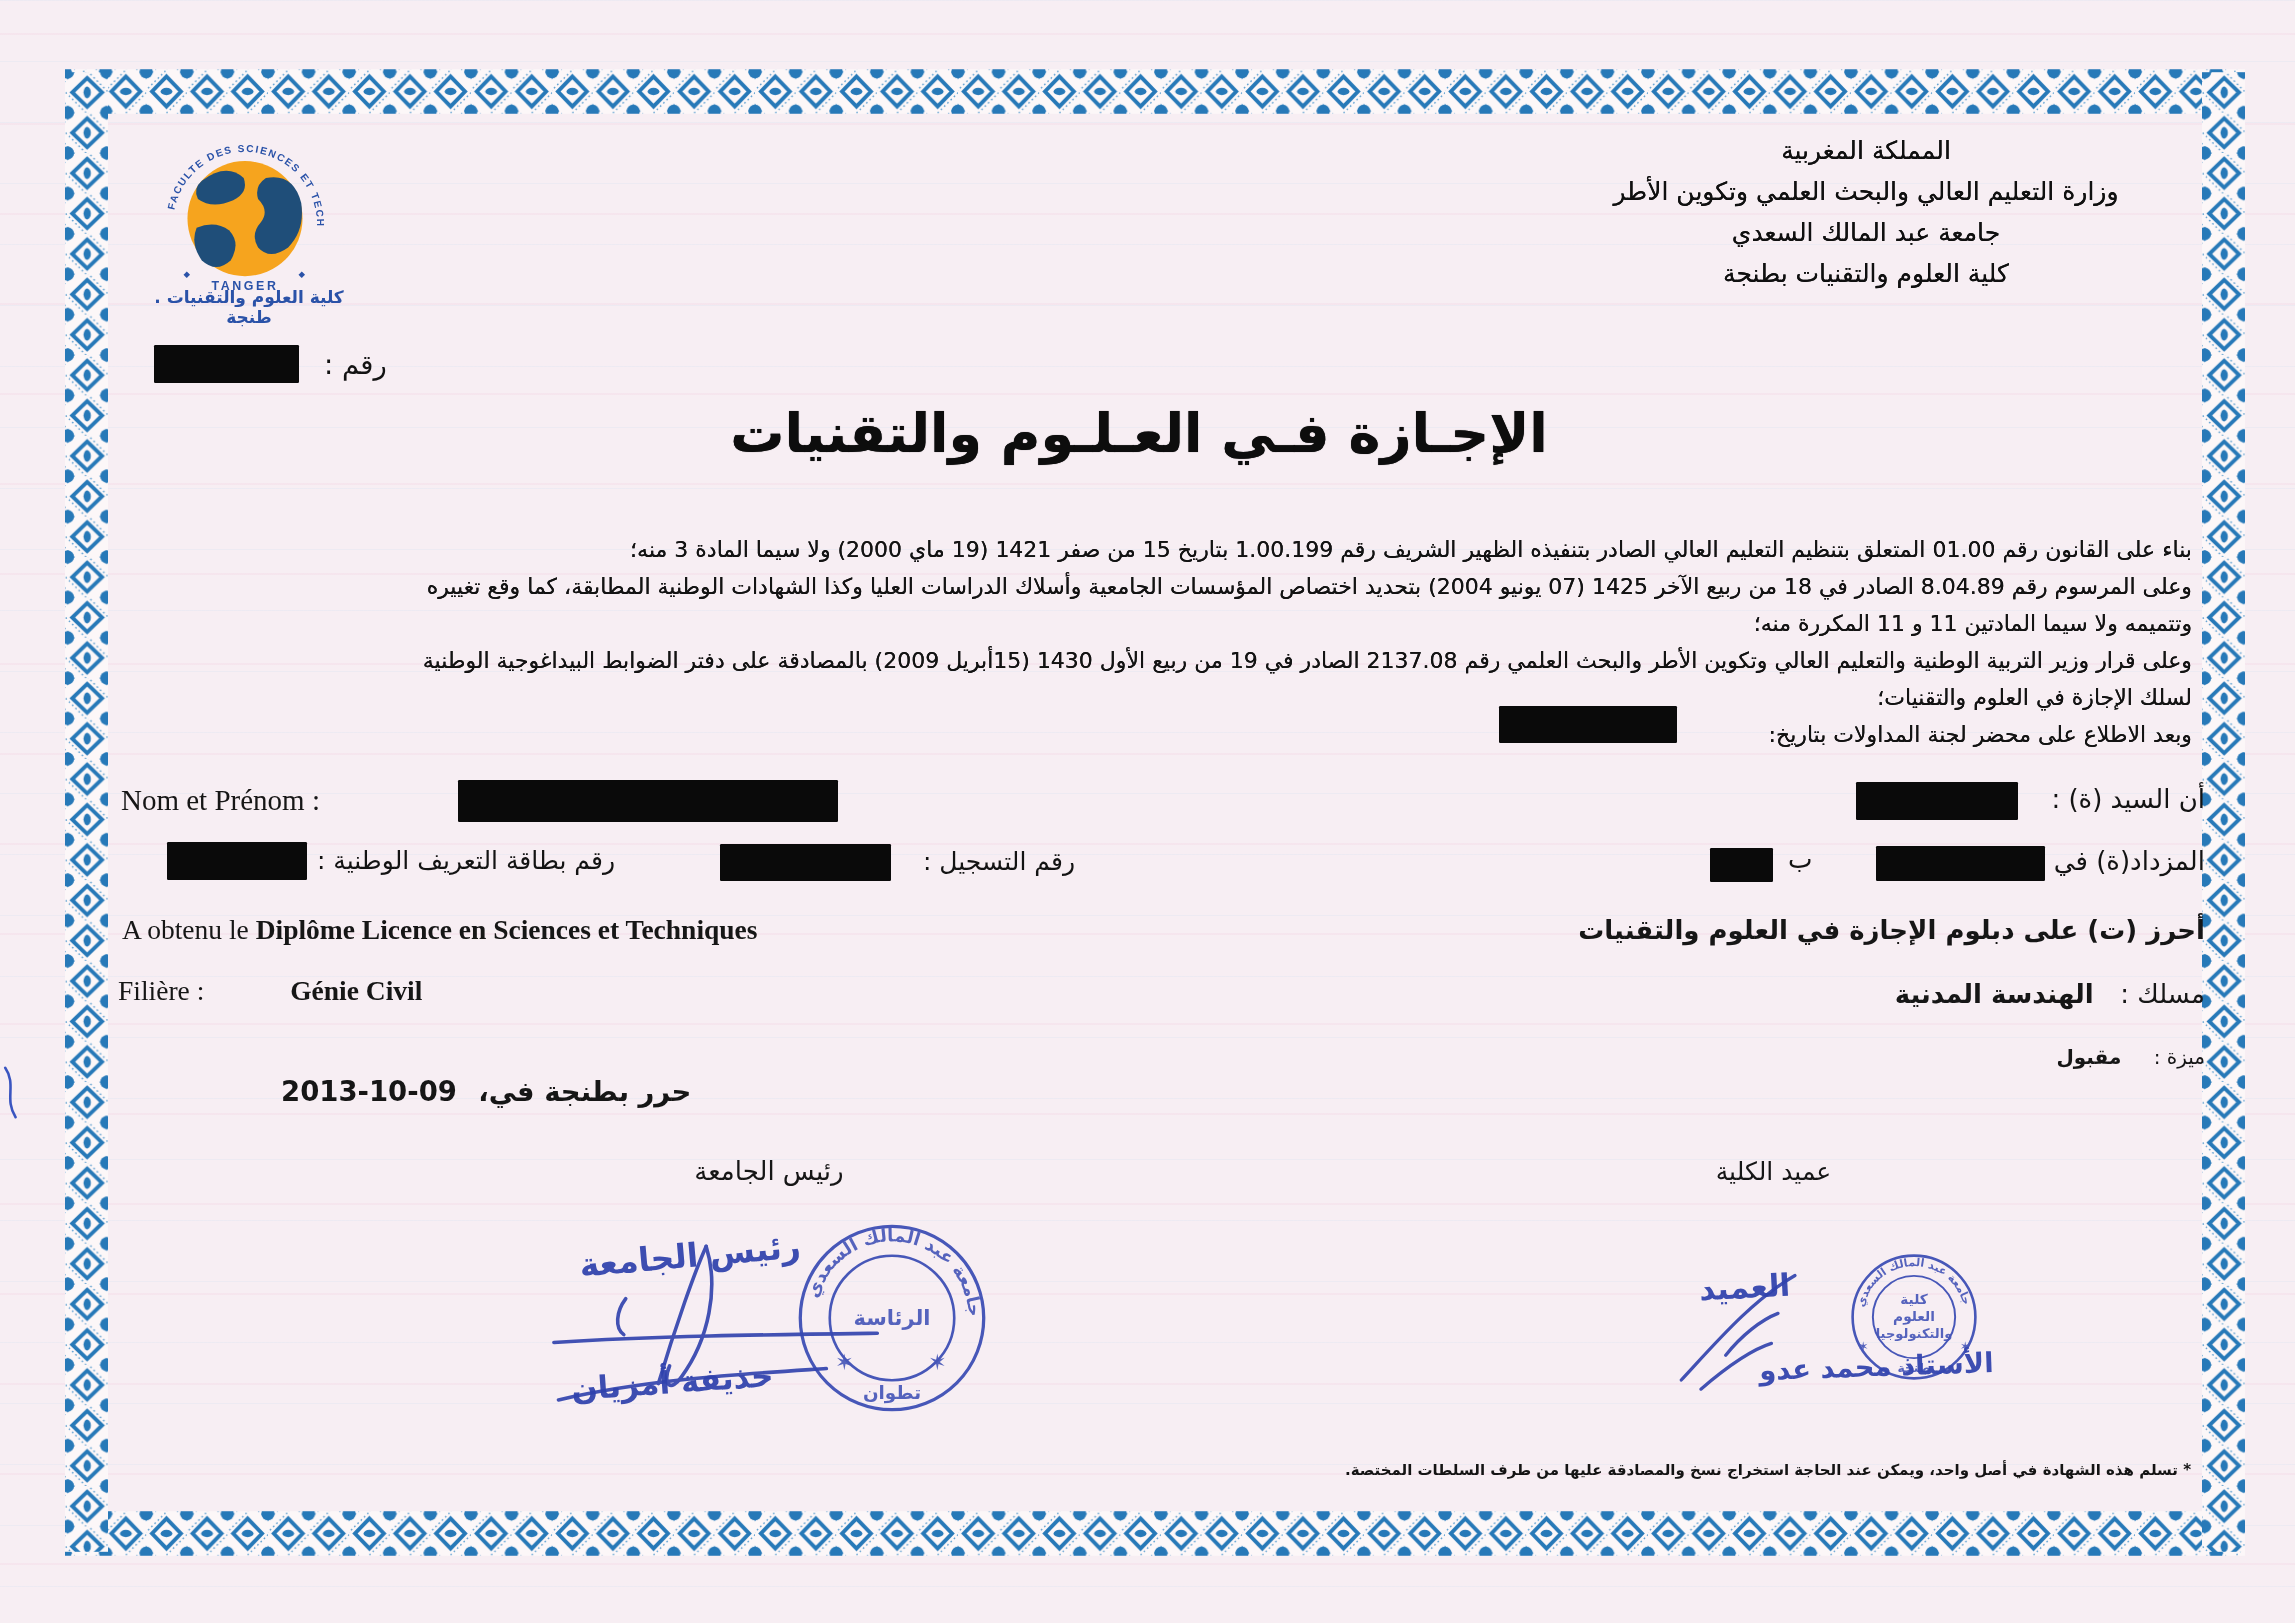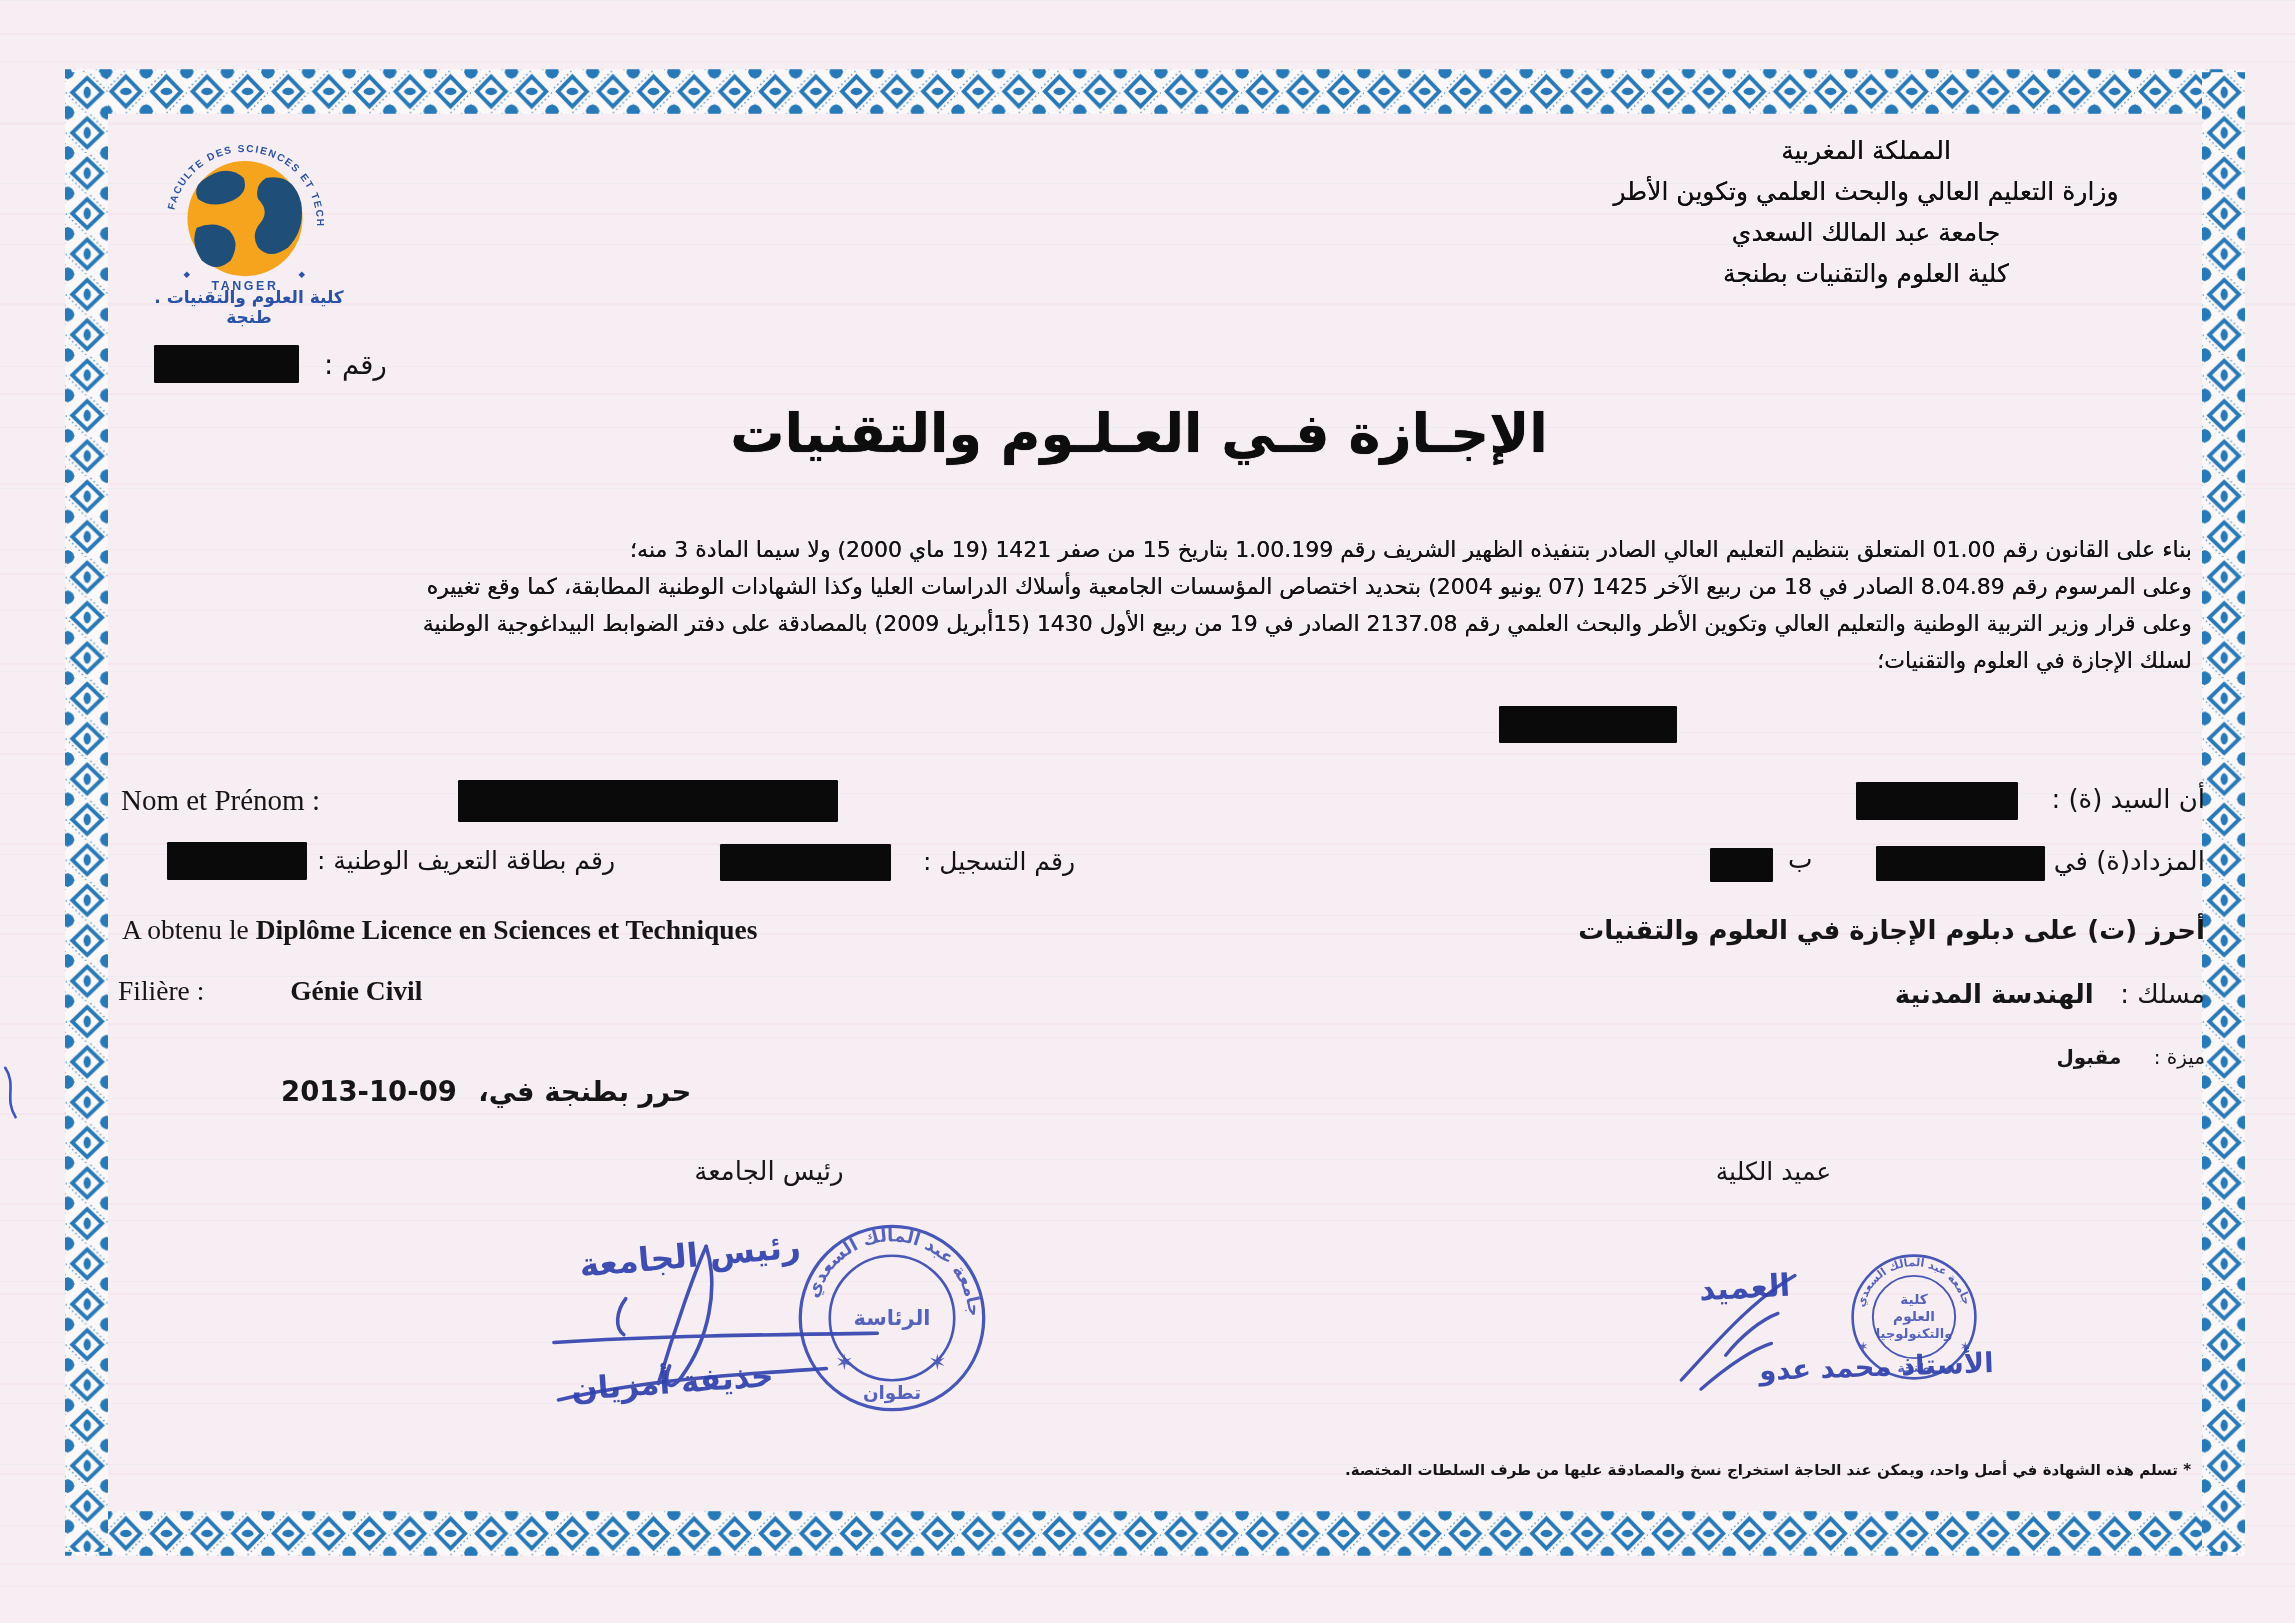--- a/index.html
+++ b/index.html
@@ -141,22 +141,24 @@
   </div>
 
   <div class="abs ar lbl" style="left:324px;top:348px;font-size:27.5px;">رقم :</div>
   <div class="redact" style="left:154px;top:345px;width:145px;height:38px;"></div>
 
   <div class="abs ar title" style="left:681px;top:402px;width:916px;">الإجـازة فـي العـلـوم والتقنيات</div>
 
   <div class="abs ar pre" style="left:111px;right:103px;top:531px;">
     <div>بناء على القانون رقم 01.00 المتعلق بتنظيم التعليم العالي الصادر بتنفيذه الظهير الشريف رقم 1.00.199 بتاريخ 15 من صفر 1421 (19 ماي 2000) ولا سيما المادة 3 منه؛</div>
     <div>وعلى المرسوم رقم 8.04.89 الصادر في 18 من ربيع الآخر 1425 (07 يونيو 2004) بتحديد اختصاص المؤسسات الجامعية وأسلاك الدراسات العليا وكذا الشهادات الوطنية المطابقة، كما وقع تغييره</div>
+    <div>وتتميمه ولا سيما المادتين 11 و 11 المكررة منه؛</div>
     <div>وعلى قرار وزير التربية الوطنية والتعليم العالي وتكوين الأطر والبحث العلمي رقم 2137.08 الصادر في 19 من ربيع الأول 1430 (15أبريل 2009) بالمصادقة على دفتر الضوابط البيداغوجية الوطنية</div>
     <div>لسلك الإجازة في العلوم والتقنيات؛</div>
+    <div>وبعد الاطلاع على محضر لجنة المداولات بتاريخ:</div>
   </div>
   <div class="redact" style="left:1499px;top:706px;width:178px;height:37px;"></div>
 
   <div class="abs fr" style="left:121px;top:784px;font-size:29px;">Nom et Prénom  :</div>
   <div class="redact" style="left:458px;top:780px;width:380px;height:42px;"></div>
   <div class="redact" style="left:1856px;top:782px;width:162px;height:38px;"></div>
   <div class="abs ar lbl" style="right:90px;top:784px;">أن السيد (ة) :</div>
 
   <div class="redact" style="left:167px;top:842px;width:140px;height:38px;"></div>
   <div class="abs ar lbl" style="left:317px;top:846px;font-size:25px;">رقم بطاقة التعريف الوطنية :</div>

